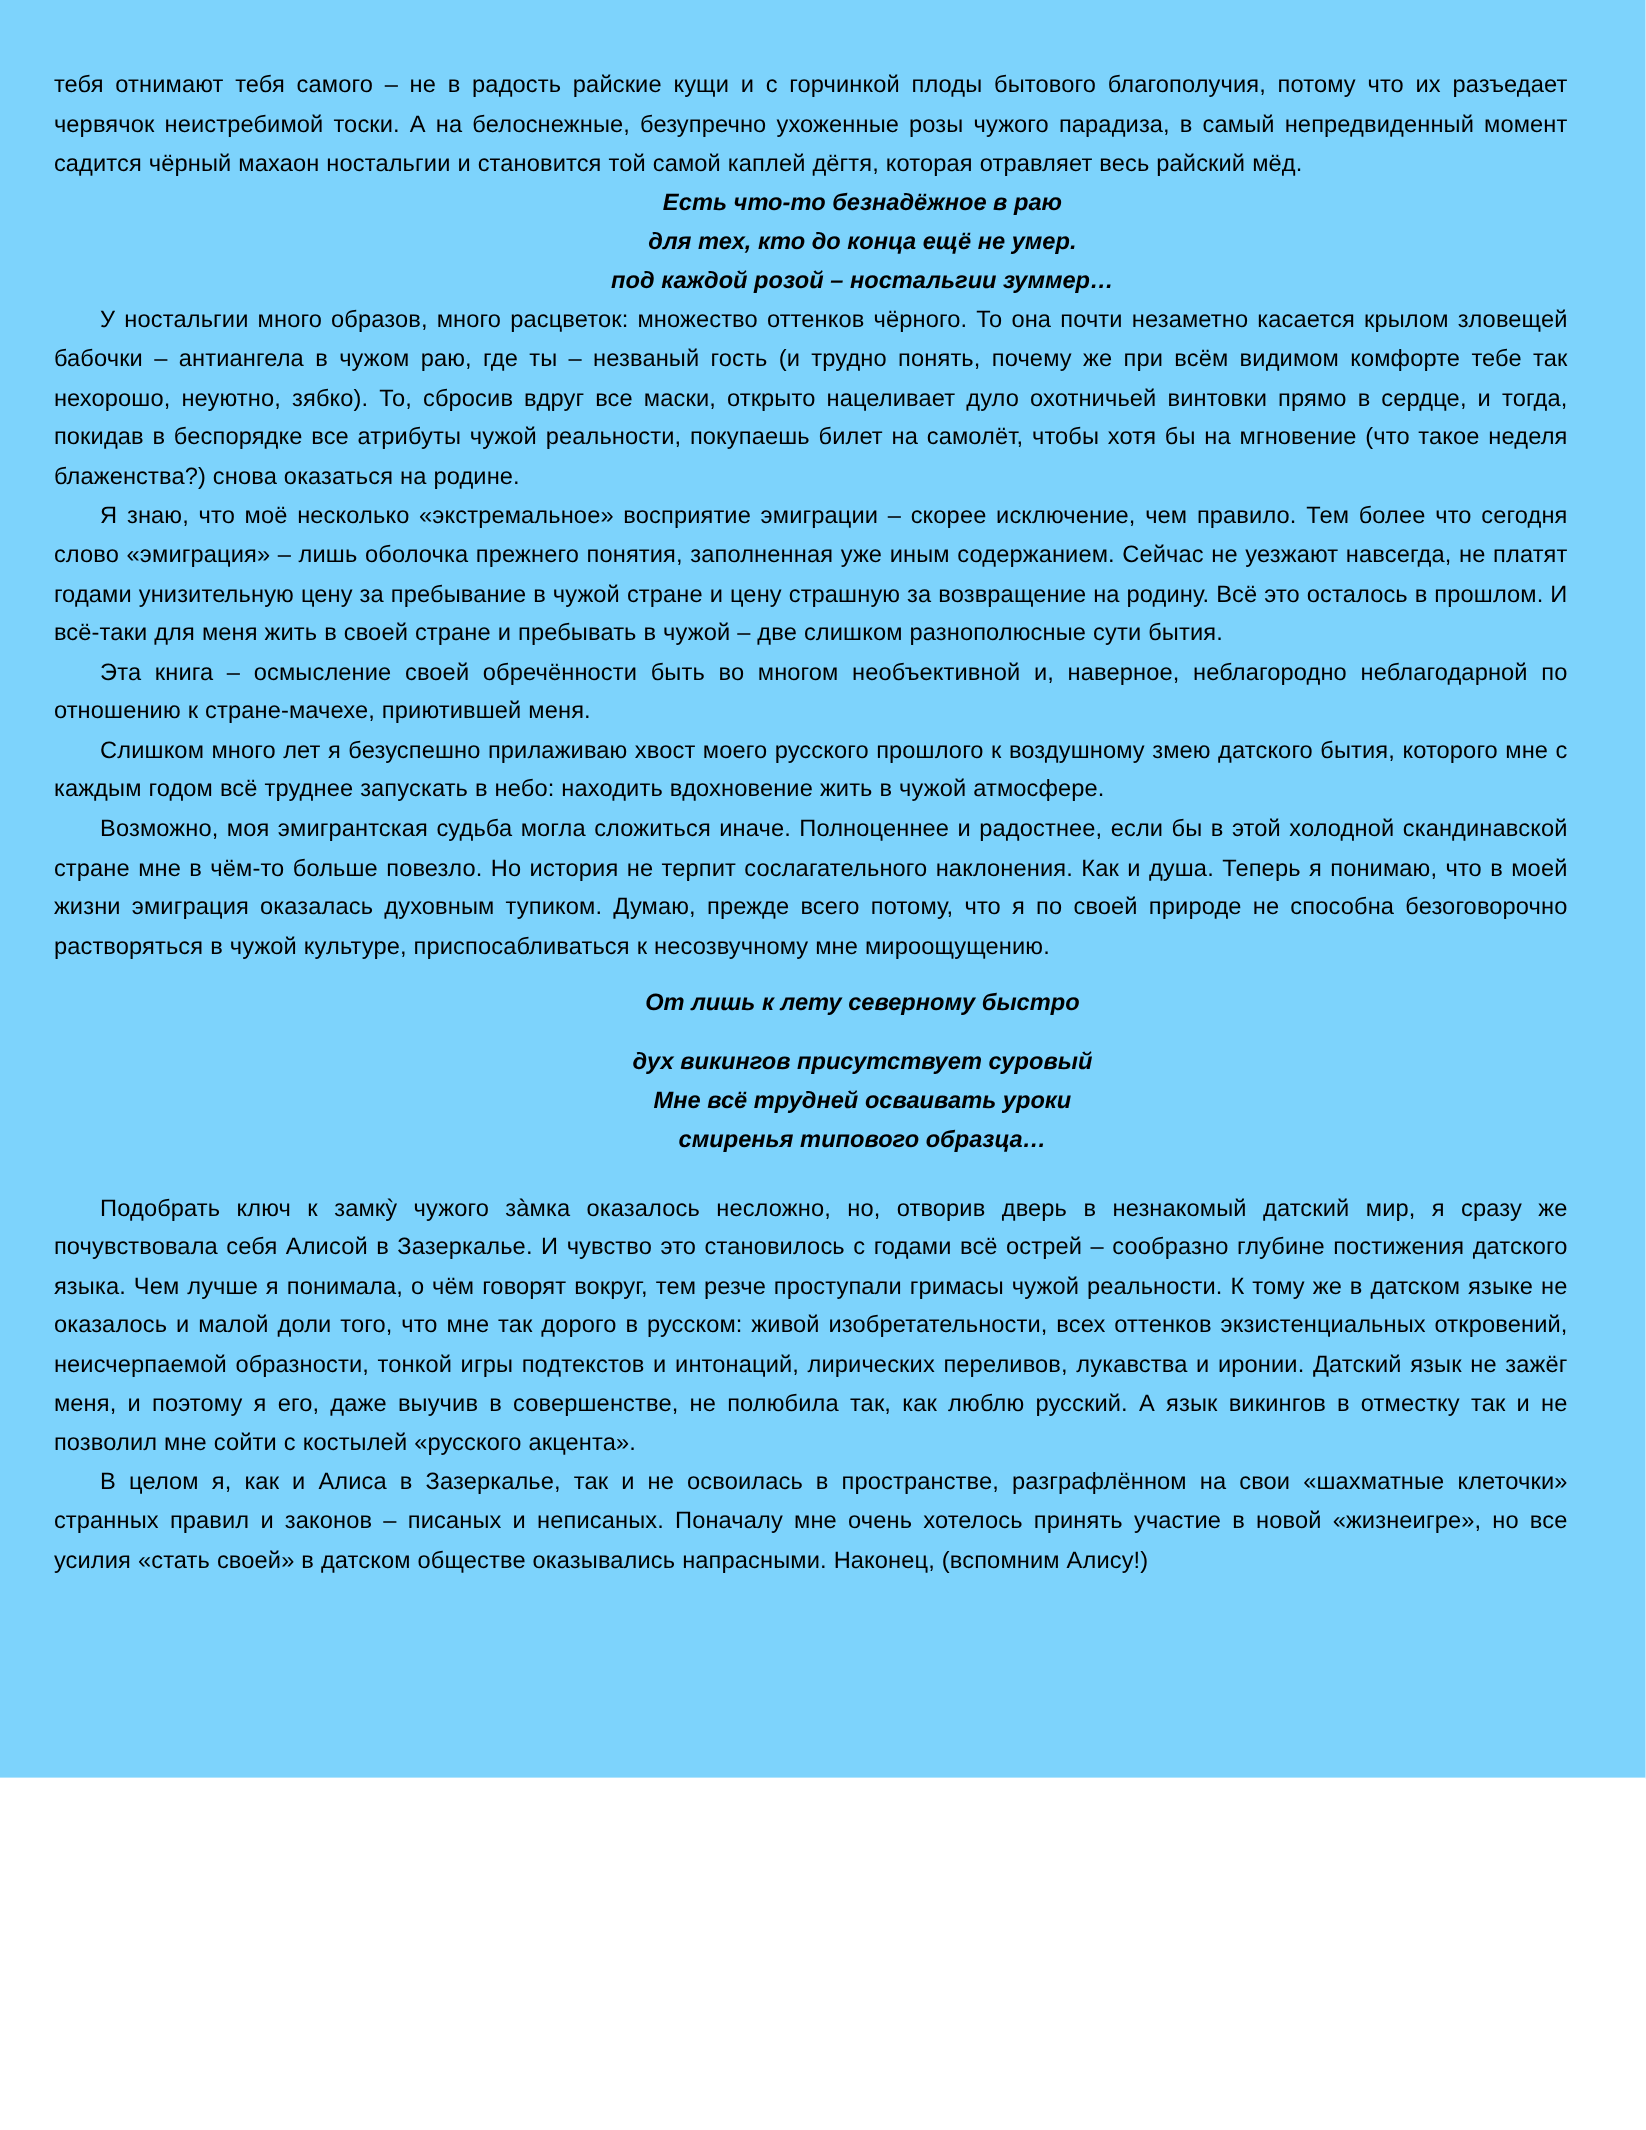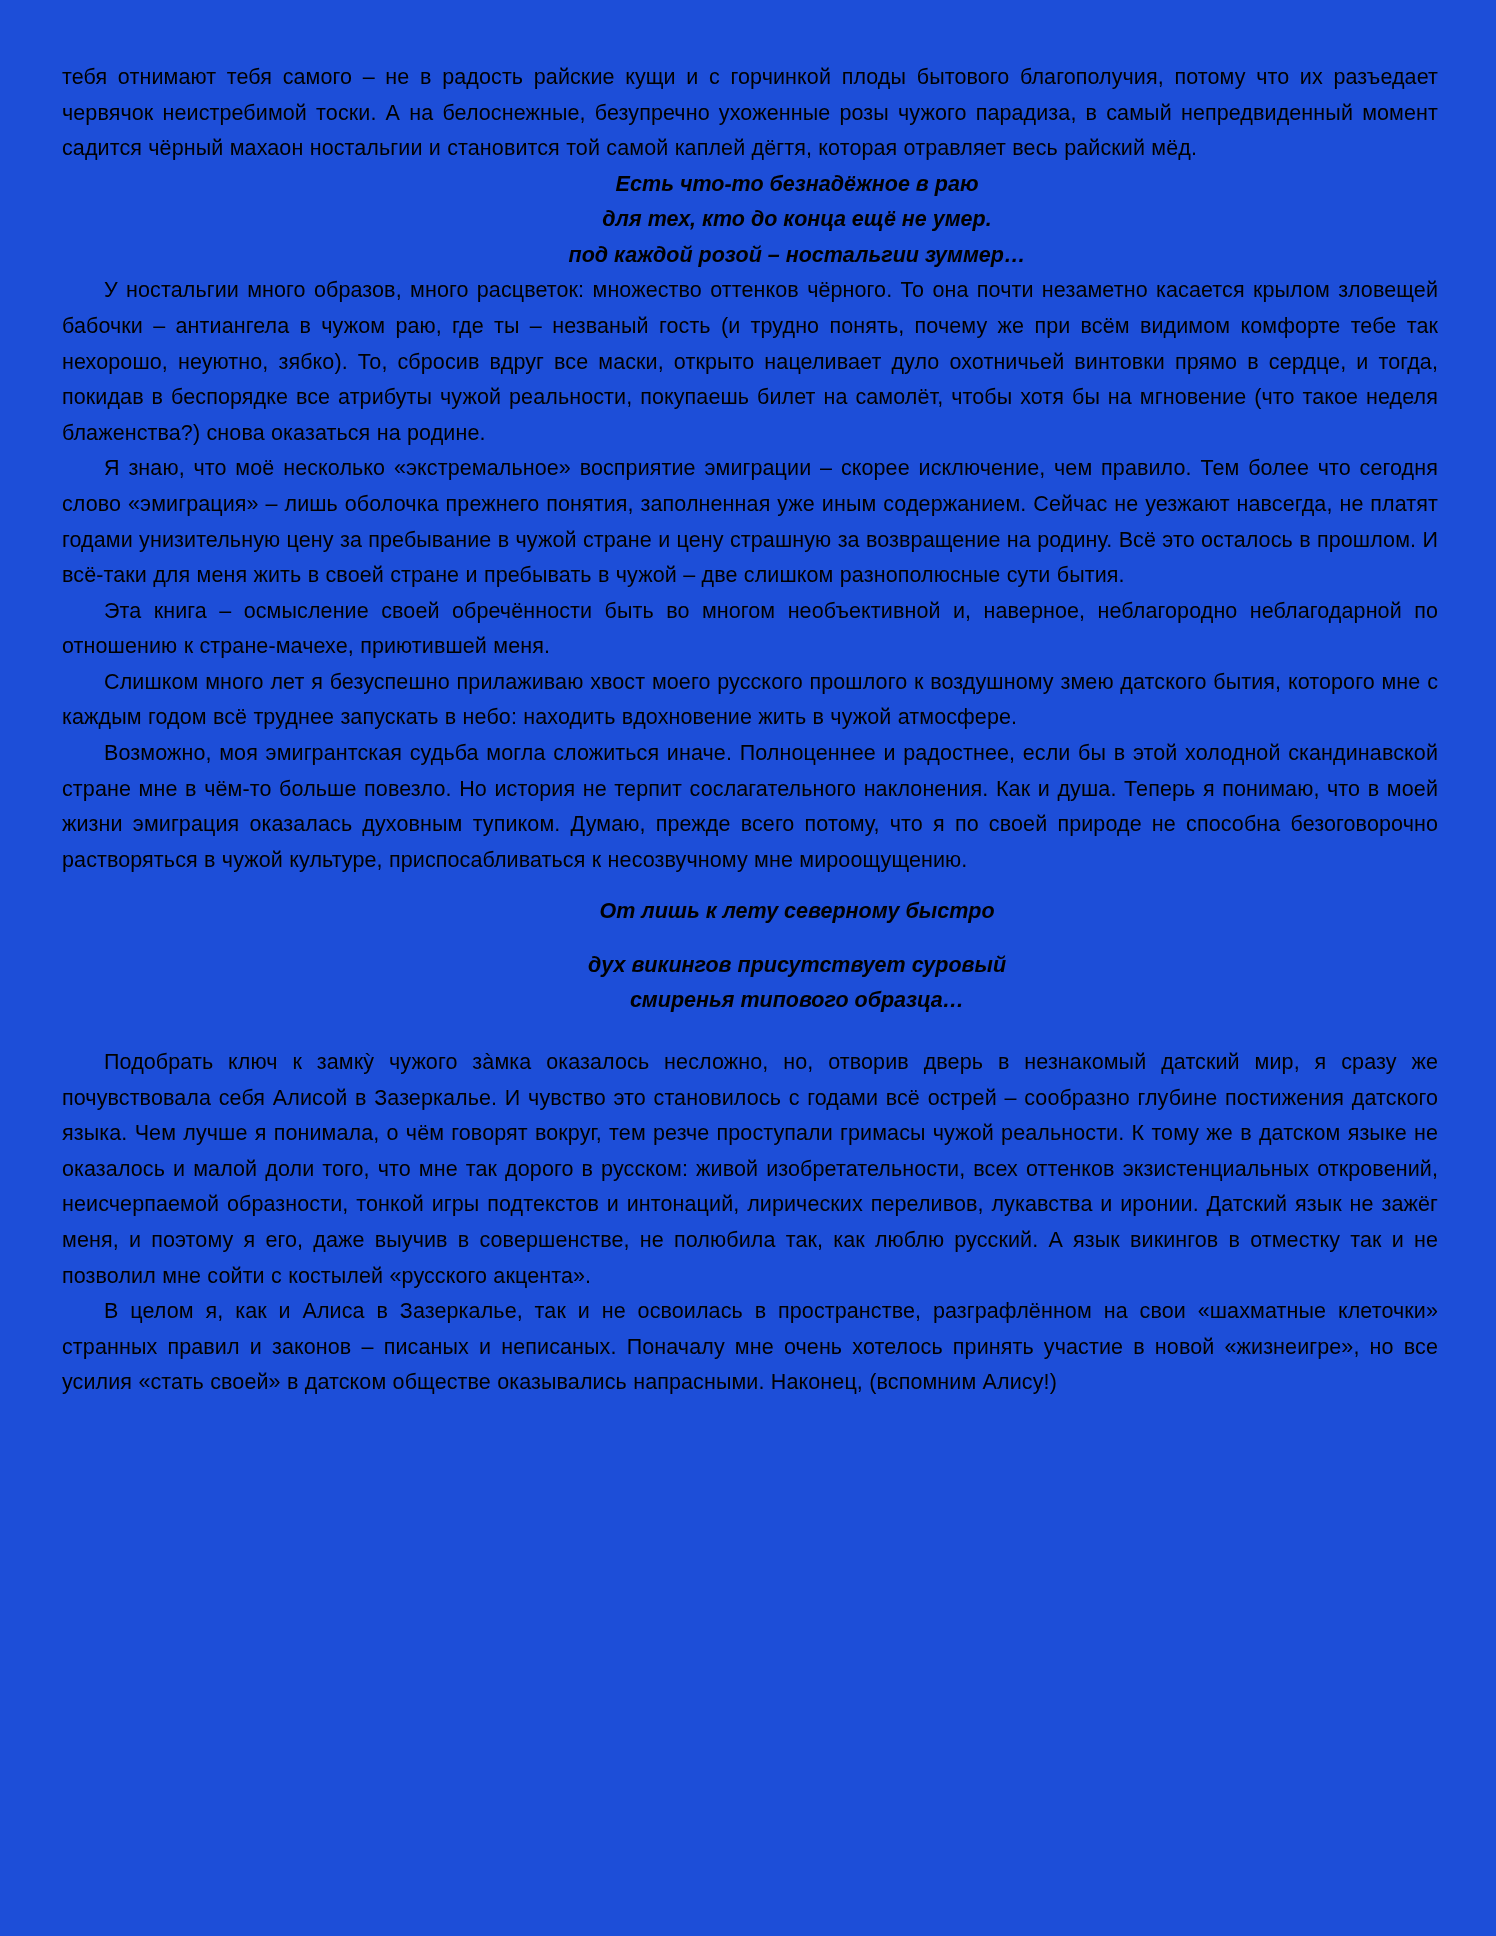--- a/index.html
+++ b/index.html
@@ -11,23 +11,23 @@
     width: 1496px;
     height: 1936px;
     font-family: "Liberation Sans", "DejaVu Sans", sans-serif;
     color: #000000;
     -webkit-font-smoothing: antialiased;
   }
   .page {
     position: relative;
     box-sizing: border-box;
     width: 1496px;
-    height: 1936px;
-    padding: 60px 60px 40px 62px;
-    background: #1d4ed8;
+    height: 1616px;
+    padding: 60px 60px 40px 49px;
+    background: #7dd3fc;
   }
   .content {
     width: 1376px;
   }
   p.body-par {
     margin: 0;
     font-size: 21.5px;
     line-height: 1.655;
     text-align: justify;
     text-indent: 42px;
@@ -80,20 +80,21 @@
     <p class="body-par">Слишком много лет я безуспешно прилаживаю хвост моего русского прошлого к воздушному змею датского бытия, которого мне с каждым годом всё труднее запускать в небо: находить вдохновение жить в чужой атмосфере.</p>
 
     <p class="body-par">Возможно, моя эмигрантская судьба могла сложиться иначе. Полноценнее и радостнее, если бы в этой холодной скандинавской стране мне в чём-то больше повезло. Но история не терпит сослагательного наклонения. Как и душа. Теперь я понимаю, что в моей жизни эмиграция оказалась духовным тупиком. Думаю, прежде всего потому, что я по своей природе не способна безоговорочно растворяться в чужой культуре, приспосабливаться к несозвучному мне мироощущению.</p>
 
     <div class="spacer-md"></div>
 
     <div class="verse">
       <div class="verse-line">От лишь к лету северному быстро</div>
       <div class="verse-gap"></div>
       <div class="verse-line">дух викингов присутствует суровый</div>
+      <div class="verse-line">Мне всё трудней осваивать уроки</div>
       <div class="verse-line">смиренья типового образца…</div>
     </div>
 
     <div class="spacer-lg"></div>
 
     <p class="body-par">Подобрать ключ к замкỳ чужого зàмка оказалось несложно, но, отворив дверь в незнакомый датский мир, я сразу же почувствовала себя Алисой в Зазеркалье. И чувство это становилось с годами всё острей – сообразно глубине постижения датского языка. Чем лучше я понимала, о чём говорят вокруг, тем резче проступали гримасы чужой реальности. К тому же в датском языке не оказалось и малой доли того, что мне так дорого в русском: живой изобретательности, всех оттенков экзистенциальных откровений, неисчерпаемой образности, тонкой игры подтекстов и интонаций, лирических переливов, лукавства и иронии. Датский язык не зажёг меня, и поэтому я его, даже выучив в совершенстве, не полюбила так, как люблю русский. А язык викингов в отместку так и не позволил мне сойти с костылей «русского акцента».</p>
 
     <p class="body-par">В целом я, как и Алиса в Зазеркалье, так и не освоилась в пространстве, разграфлённом на свои «шахматные клеточки» странных правил и законов – писаных и неписаных. Поначалу мне очень хотелось принять участие в новой «жизнеигре», но все усилия «стать своей» в датском обществе оказывались напрасными. Наконец, (вспомним Алису!)</p>
 
   </div>

